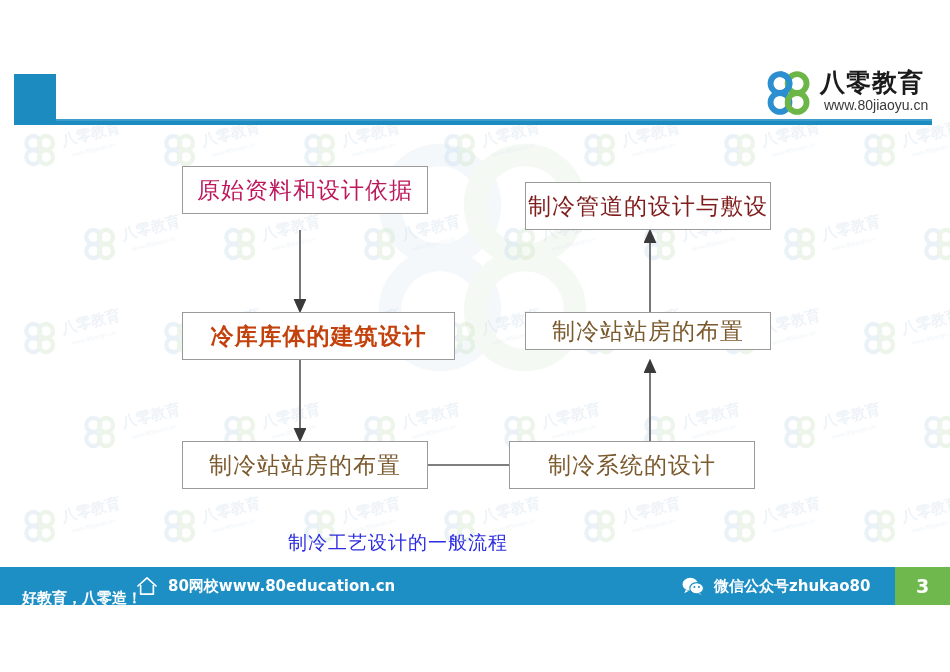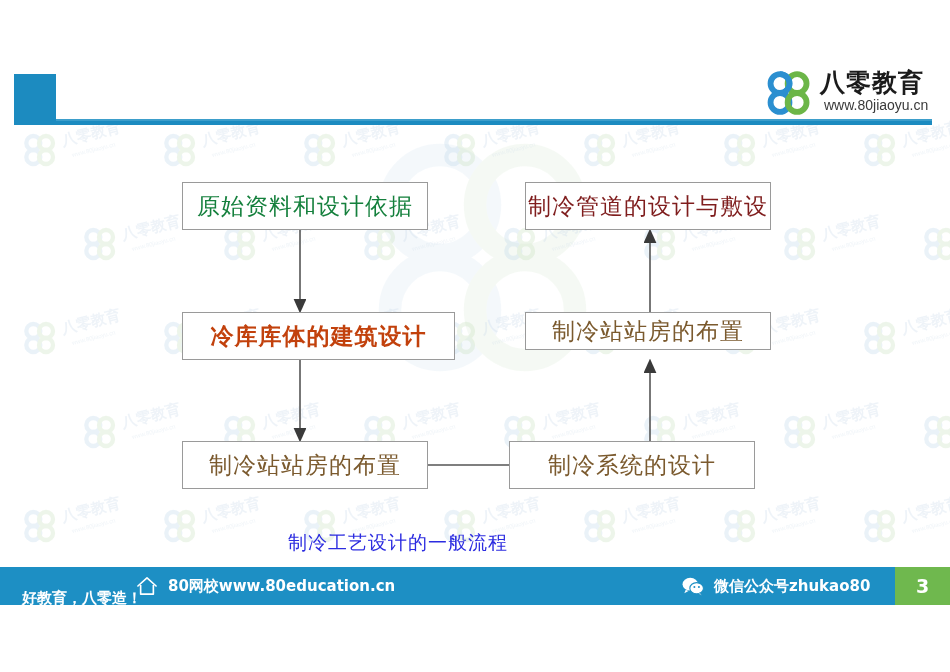--- a/index.html
+++ b/index.html
@@ -567,21 +567,21 @@
       <line x1="300" y1="360" x2="300" y2="440" stroke="#555" stroke-width="1.6" marker-end="url(#arw)"></line>
 
       <line x1="428" y1="465" x2="524" y2="465" stroke="#555" stroke-width="1.6" marker-end="url(#arw)"></line>
 
       <line x1="650" y1="441" x2="650" y2="361" stroke="#555" stroke-width="1.6" marker-end="url(#arw)"></line>
 
       <line x1="650" y1="312" x2="650" y2="231" stroke="#555" stroke-width="1.6" marker-end="url(#arw)"></line>
     </svg>
 
     <div id="nodes">
-        <div class="node" style="left: 182px; top: 182px; width: 246px; height: 48px; color: #15803d; border-color: rgb(154, 154, 154);">
+        <div class="node" style="left: 182px; top: 166px; width: 246px; height: 48px; color: #be185d; border-color: rgb(154, 154, 154);">
           <span>原始资料和设计依据</span>
         </div>
         <div class="node" style="left: 182px; top: 312px; width: 273px; height: 48px; color: #c2410c; border-color: rgb(154, 154, 154); font-weight: bold;">
           <span>冷库库体的建筑设计</span>
         </div>
         <div class="node" style="left: 182px; top: 441px; width: 246px; height: 48px; color: rgb(123, 90, 46); border-color: rgb(154, 154, 154);">
           <span>制冷站站房的布置</span>
         </div>
         <div class="node" style="left: 525px; top: 182px; width: 246px; height: 48px; color: #7f1d1d; border-color: rgb(154, 154, 154);">
           <span>制冷管道的设计与敷设</span>

